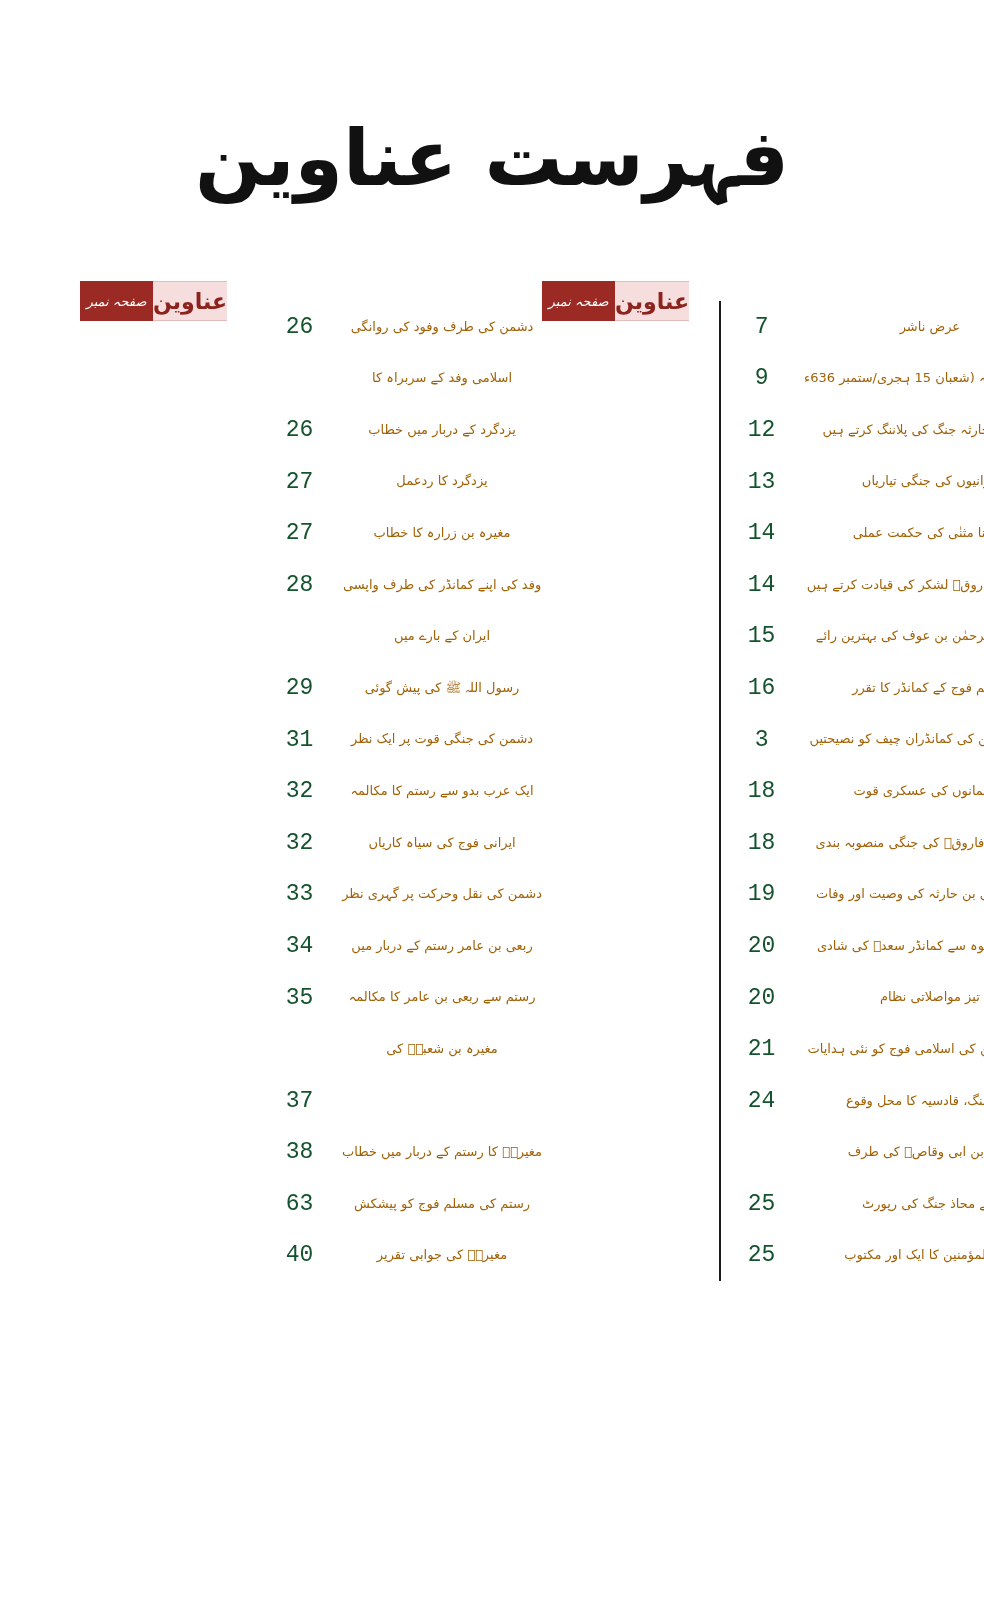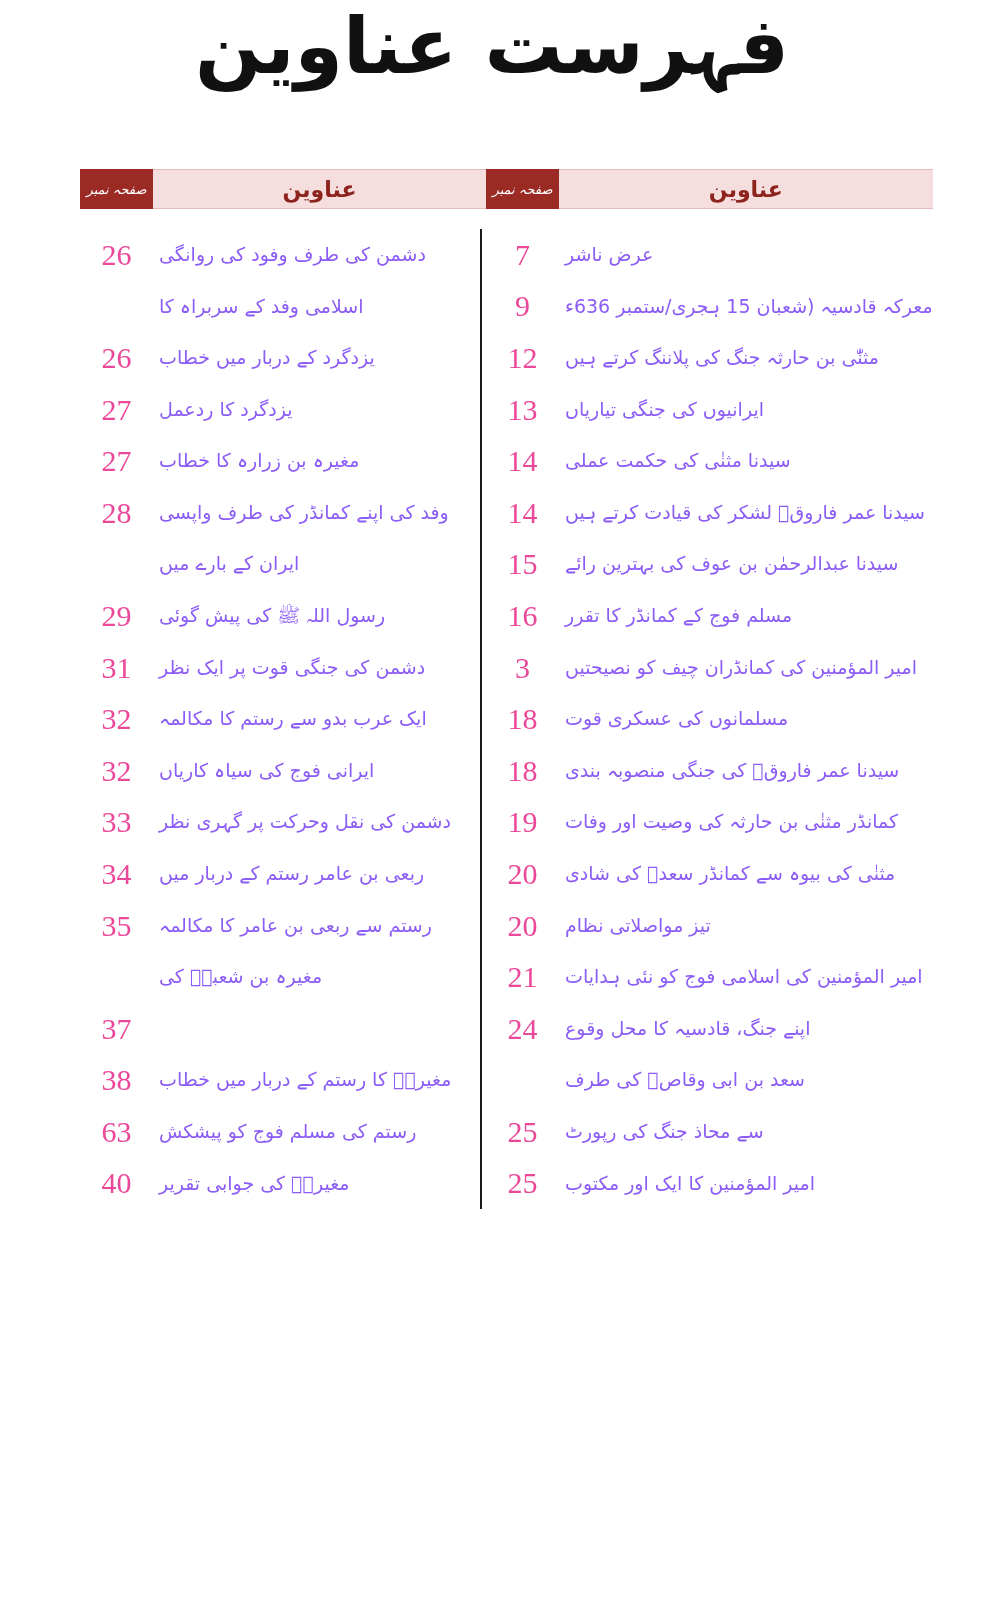--- a/index.html
+++ b/index.html
@@ -15,31 +15,32 @@
     height: 1601px;
     background: #ffffff;
     position: relative;
   }
   .main-title {
     text-align: center;
     direction: rtl;
     font-size: 78px;
     font-weight: bold;
     color: #111111;
+    padding-top: 112px;
     letter-spacing: 2px;
     font-family: "DejaVu Serif", "DejaVu Sans", serif;
   }
   .columns {
     display: flex;
     flex-direction: row;
     justify-content: space-between;
     width: 824px;
     margin: 78px auto 0 auto;
   }
-  .col { display: flex; flex-direction: column; }
+  .col { display: flex; flex-direction: row; gap: 36px; }
   .col-left  { flex: 0 0 406px; }
   .col-right { flex: 0 0 396px; }
   .col-header {
     display: flex;
     flex-direction: row;
     height: 40px;
   }
   .page-label-box {
     width: 73px;
     background: #9c2a24;
@@ -80,30 +81,30 @@
   .entry {
     display: flex;
     flex-direction: row;
     align-items: center;
     height: 51.6px;
   }
   .page-num {
     width: 73px;
     flex: 0 0 73px;
     text-align: center;
-    font-size: 30px;
-    color: #ec4899;
-    font-family: Liberation Serif, serif;
+    font-size: 23px;
+    color: #14532d;
+    font-family: Liberation Mono, monospace;
   }
   .entry-title {
     flex: 1;
     direction: rtl;
-    text-align: left;
-    font-size: 19px;
-    color: #8b5cf6;
+    text-align: center;
+    font-size: 13px;
+    color: #a16207;
     line-height: 1.25;
     padding-left: 6px;
     white-space: nowrap;
     overflow: hidden;
   }
 </style>
 </head>
 <body>
 
 <div class="page">

